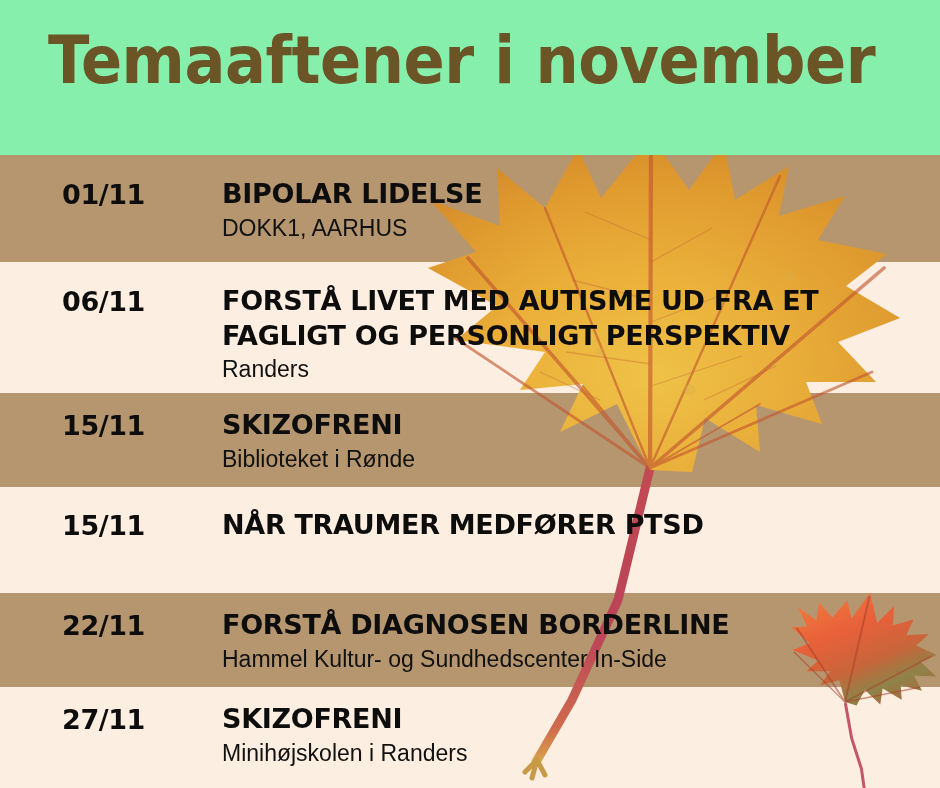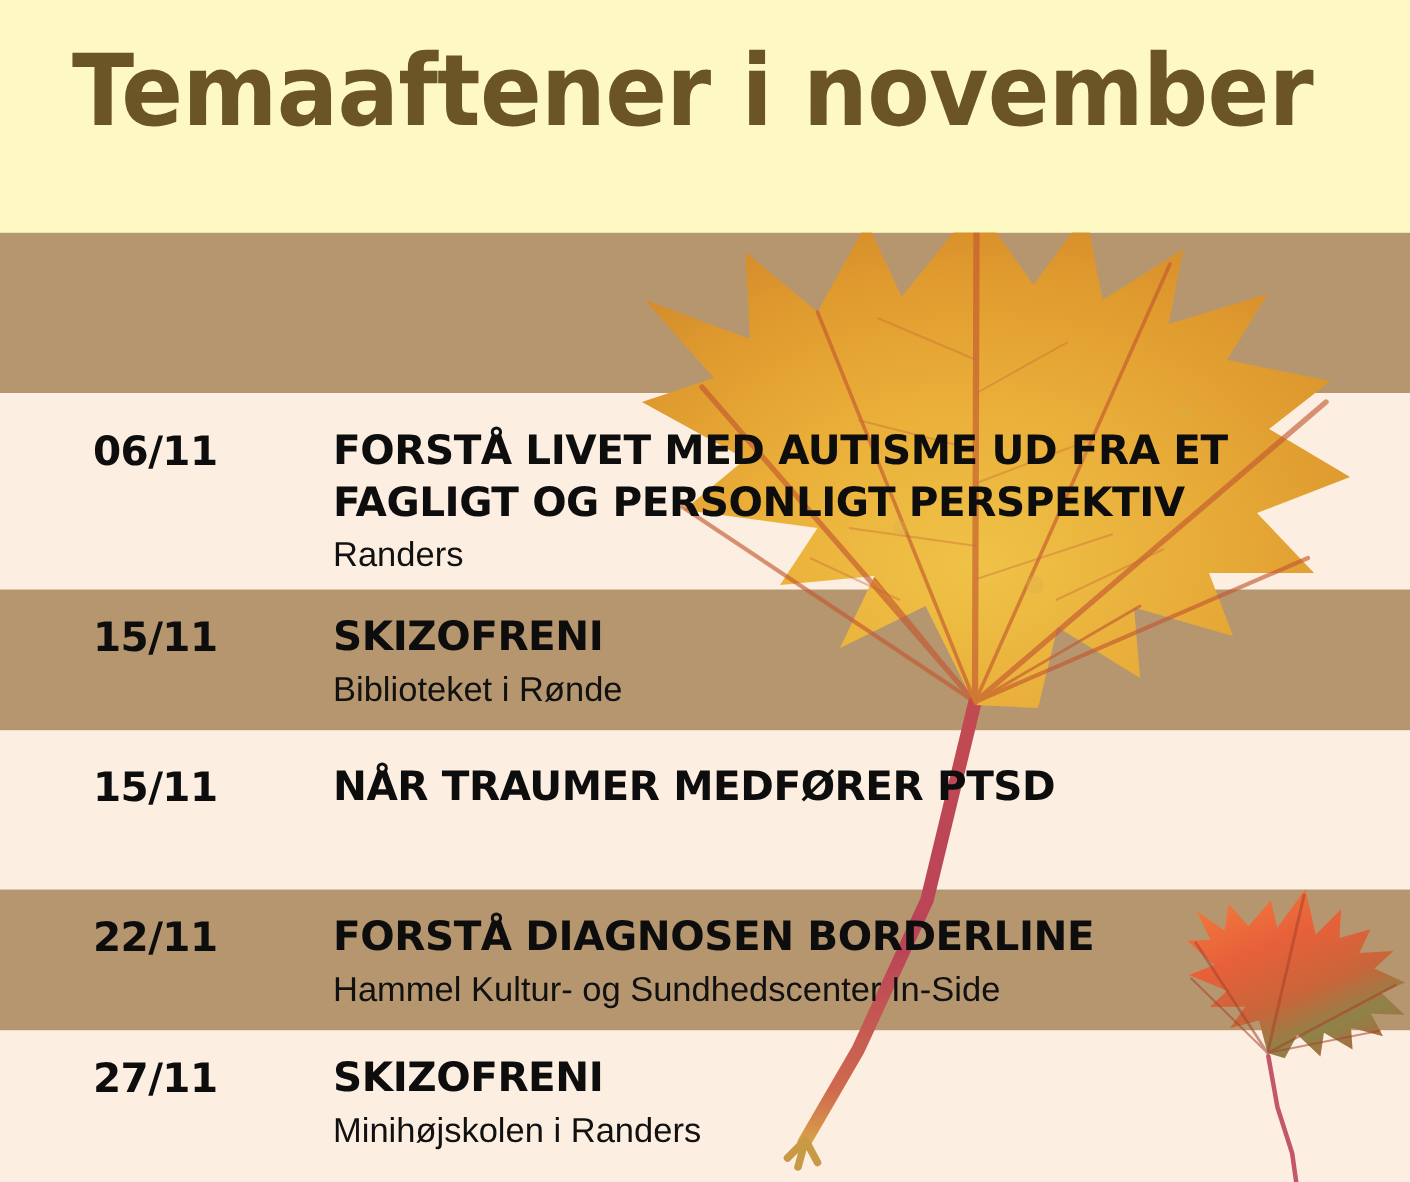--- a/index.html
+++ b/index.html
@@ -17,21 +17,21 @@
     overflow: hidden;
     background: #ffffff;
   }
 
   
   .header {
     position: absolute;
     left: 0; top: 0;
     width: 940px;
     height: 155px;
-    background: #fef9c3;
+    background: #86efac;
     z-index: 5;
   }
   .poster-title {
     position: absolute;
     left: 48px;
     top: 28px;
     font-family: "DejaVu Sans", sans-serif;
     font-size: 66px;
     font-weight: 700;
     letter-spacing: -0.5px;
@@ -229,20 +229,27 @@
       </g>
     </svg>
   </div>
 
   <div class="header">
     <div class="poster-title">Temaaftener i november</div>
   </div>
 
   <div class="rows">
 
+    <div class="row" style="top:155px;height:107px;">
+      <div class="row-date" style="top:24px;">01/11</div>
+      <div class="row-body" style="top:22px;">
+        <div class="row-title">BIPOLAR LIDELSE</div>
+        <div class="row-venue">DOKK1, AARHUS</div>
+      </div>
+    </div>
 
     <div class="row" style="top:262px;height:131px;">
       <div class="row-date" style="top:24px;">06/11</div>
       <div class="row-body" style="top:22px;">
         <div class="row-title">FORSTÅ LIVET MED AUTISME UD FRA ET
 FAGLIGT OG PERSONLIGT PERSPEKTIV</div>
         <div class="row-venue">Randers</div>
       </div>
     </div>
 

